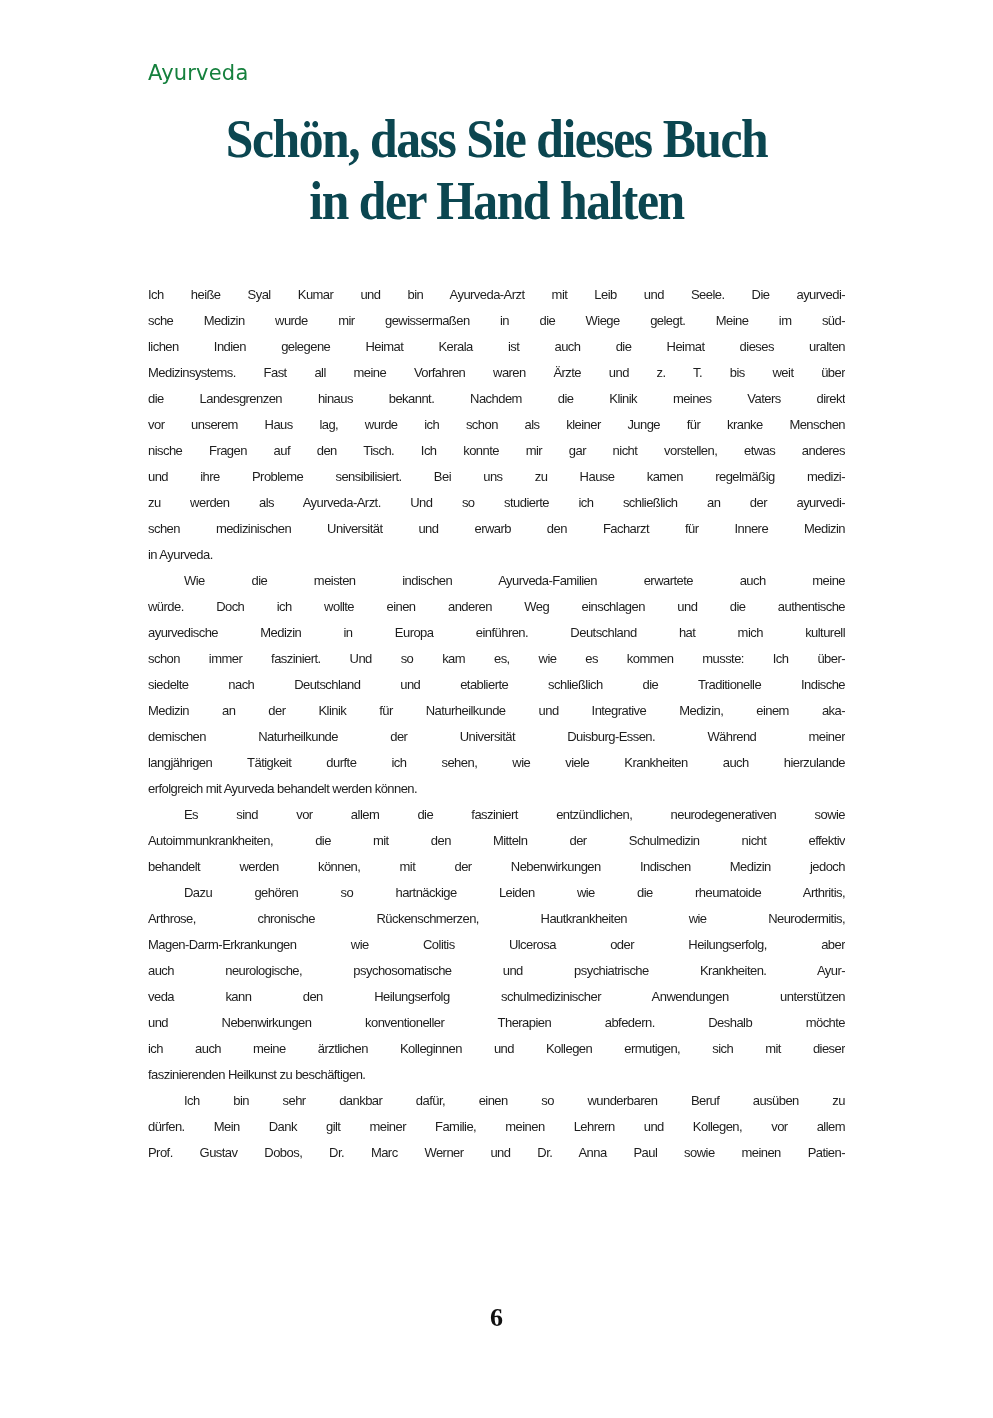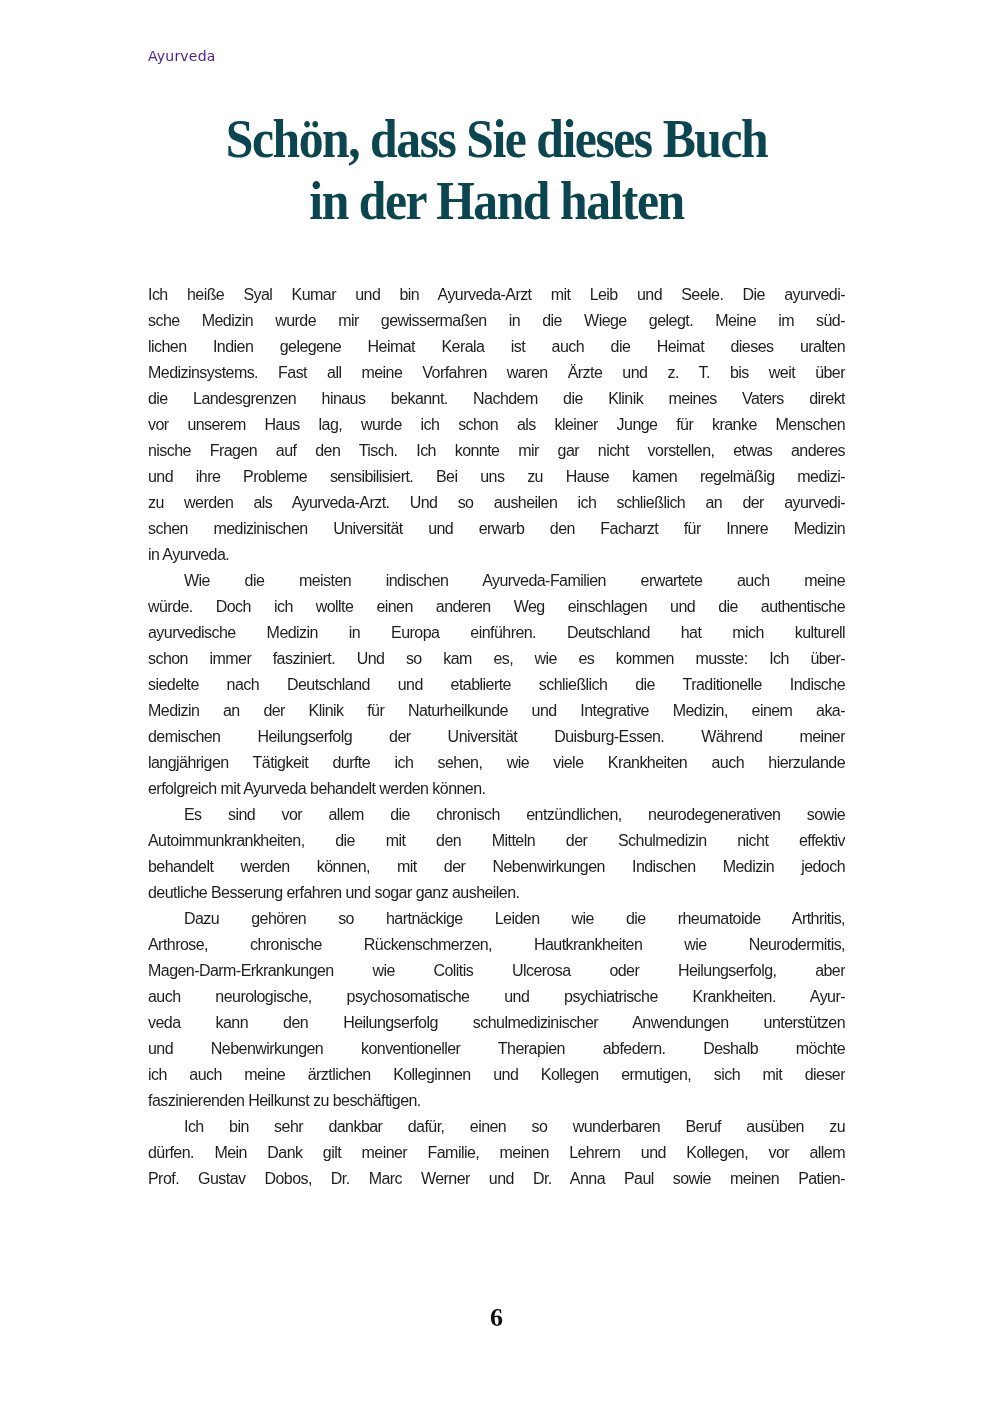--- a/index.html
+++ b/index.html
@@ -9,24 +9,24 @@
     }
     body {
       width: 993px;
       height: 1418px;
       position: relative;
       overflow: hidden;
     }
     .running-head {
       position: absolute;
       left: 148px;
-      top: 48px;
+      top: 61px;
       font-family: "DejaVu Sans", sans-serif;
-      font-size: 14px;
-      color: #4c1d95;
+      font-size: 21px;
+      color: #15803d;
       letter-spacing: 0.2px;
     }
     .title {
       position: absolute;
       left: 0;
       width: 993px;
       top: 108px;
       text-align: center;
       font-family: "Liberation Serif", serif;
       font-weight: bold;
@@ -37,21 +37,21 @@
       transform: scaleX(0.92);
       transform-origin: center;
     }
     .title div { white-space: nowrap; }
     .body-text {
       position: absolute;
       left: 148px;
       top: 282px;
       width: 697px;
       font-family: "Liberation Sans", sans-serif;
-      font-size: 16px;
+      font-size: 13px;
       line-height: 26px;
       color: #1e1e1e;
     }
     .line {
       display: block;
       height: 26px;
       white-space: nowrap;
       text-align: justify;
       text-align-last: justify;
       overflow: hidden;
@@ -92,40 +92,39 @@
 <div class="body-text" id="body-text">
     <div>
       <span class="line"><span class="t" style="width: 697px; display: inline-block; text-align: justify; text-align-last: justify;">Ich heiße Syal Kumar und bin Ayurveda-Arzt mit Leib und Seele. Die ayurvedi-</span></span>
       <span class="line"><span class="t" style="width: 697px; display: inline-block; text-align: justify; text-align-last: justify;">sche Medizin wurde mir gewissermaßen in die Wiege gelegt. Meine im süd-</span></span>
       <span class="line"><span class="t" style="width: 697px; display: inline-block; text-align: justify; text-align-last: justify;">lichen Indien gelegene Heimat Kerala ist auch die Heimat dieses uralten</span></span>
       <span class="line"><span class="t" style="width: 697px; display: inline-block; text-align: justify; text-align-last: justify;">Medizinsystems. Fast all meine Vorfahren waren Ärzte und z. T. bis weit über</span></span>
       <span class="line"><span class="t" style="width: 697px; display: inline-block; text-align: justify; text-align-last: justify;">die Landesgrenzen hinaus bekannt. Nachdem die Klinik meines Vaters direkt</span></span>
       <span class="line"><span class="t" style="width: 697px; display: inline-block; text-align: justify; text-align-last: justify;">vor unserem Haus lag, wurde ich schon als kleiner Junge für kranke Menschen</span></span>
       <span class="line"><span class="t" style="width: 697px; display: inline-block; text-align: justify; text-align-last: justify;">nische Fragen auf den Tisch. Ich konnte mir gar nicht vorstellen, etwas anderes</span></span>
       <span class="line"><span class="t" style="width: 697px; display: inline-block; text-align: justify; text-align-last: justify;">und ihre Probleme sensibilisiert. Bei uns zu Hause kamen regelmäßig medizi-</span></span>
-      <span class="line"><span class="t" style="width: 697px; display: inline-block; text-align: justify; text-align-last: justify;">zu werden als Ayurveda-Arzt. Und so ausheilen ich schließlich an der ayurvedi-</span></span>
+      <span class="line"><span class="t" style="width: 697px; display: inline-block; text-align: justify; text-align-last: justify;">zu werden als Ayurveda-Arzt. Und so studierte ich schließlich an der ayurvedi-</span></span>
       <span class="line"><span class="t" style="width: 697px; display: inline-block; text-align: justify; text-align-last: justify;">schen medizinischen Universität und erwarb den Facharzt für Innere Medizin</span></span>
       <span class="line last"><span class="t" style="width: auto; display: inline-block; text-align: left; text-align-last: left;">in Ayurveda.</span></span>
     </div>
     <div>
       <span class="line indent"><span class="t" style="width: 661px; display: inline-block; text-align: justify; text-align-last: justify;">Wie die meisten indischen Ayurveda-Familien erwartete auch meine</span></span>
       <span class="line"><span class="t" style="width: 697px; display: inline-block; text-align: justify; text-align-last: justify;">würde. Doch ich wollte einen anderen Weg einschlagen und die authentische</span></span>
       <span class="line"><span class="t" style="width: 697px; display: inline-block; text-align: justify; text-align-last: justify;">ayurvedische Medizin in Europa einführen. Deutschland hat mich kulturell</span></span>
       <span class="line"><span class="t" style="width: 697px; display: inline-block; text-align: justify; text-align-last: justify;">schon immer fasziniert. Und so kam es, wie es kommen musste: Ich über-</span></span>
       <span class="line"><span class="t" style="width: 697px; display: inline-block; text-align: justify; text-align-last: justify;">siedelte nach Deutschland und etablierte schließlich die Traditionelle Indische</span></span>
       <span class="line"><span class="t" style="width: 697px; display: inline-block; text-align: justify; text-align-last: justify;">Medizin an der Klinik für Naturheilkunde und Integrative Medizin, einem aka-</span></span>
-      <span class="line"><span class="t" style="width: 697px; display: inline-block; text-align: justify; text-align-last: justify;">demischen Heilungserfolg der Universität Duisburg-Essen. Während meiner</span></span>
+      <span class="line"><span class="t" style="width: 697px; display: inline-block; text-align: justify; text-align-last: justify;">demischen Naturheilkunde der Universität Duisburg-Essen. Während meiner</span></span>
       <span class="line"><span class="t" style="width: 697px; display: inline-block; text-align: justify; text-align-last: justify;">langjährigen Tätigkeit durfte ich sehen, wie viele Krankheiten auch hierzulande</span></span>
       <span class="line last"><span class="t" style="width: auto; display: inline-block; text-align: left; text-align-last: left;">erfolgreich mit Ayurveda behandelt werden können.</span></span>
     </div>
     <div>
-      <span class="line indent"><span class="t" style="width: 661px; display: inline-block; text-align: justify; text-align-last: justify;">Es sind vor allem die chronisch entzündlichen, neurodegenerativen sowie</span></span>
+      <span class="line indent"><span class="t" style="width: 661px; display: inline-block; text-align: justify; text-align-last: justify;">Es sind vor allem die fasziniert entzündlichen, neurodegenerativen sowie</span></span>
       <span class="line"><span class="t" style="width: 697px; display: inline-block; text-align: justify; text-align-last: justify;">Autoimmunkrankheiten, die mit den Mitteln der Schulmedizin nicht effektiv</span></span>
       <span class="line"><span class="t" style="width: 697px; display: inline-block; text-align: justify; text-align-last: justify;">behandelt werden können, mit der Nebenwirkungen Indischen Medizin jedoch</span></span>
-      <span class="line last"><span class="t" style="width: auto; display: inline-block; text-align: left; text-align-last: left;">deutliche Besserung erfahren und sogar ganz ausheilen.</span></span>
     </div>
     <div>
       <span class="line indent"><span class="t" style="width: 661px; display: inline-block; text-align: justify; text-align-last: justify;">Dazu gehören so hartnäckige Leiden wie die rheumatoide Arthritis,</span></span>
       <span class="line"><span class="t" style="width: 697px; display: inline-block; text-align: justify; text-align-last: justify;">Arthrose, chronische Rückenschmerzen, Hautkrankheiten wie Neurodermitis,</span></span>
       <span class="line"><span class="t" style="width: 697px; display: inline-block; text-align: justify; text-align-last: justify;">Magen-Darm-Erkrankungen wie Colitis Ulcerosa oder Heilungserfolg, aber</span></span>
       <span class="line"><span class="t" style="width: 697px; display: inline-block; text-align: justify; text-align-last: justify;">auch neurologische, psychosomatische und psychiatrische Krankheiten. Ayur-</span></span>
       <span class="line"><span class="t" style="width: 697px; display: inline-block; text-align: justify; text-align-last: justify;">veda kann den Heilungserfolg schulmedizinischer Anwendungen unterstützen</span></span>
       <span class="line"><span class="t" style="width: 697px; display: inline-block; text-align: justify; text-align-last: justify;">und Nebenwirkungen konventioneller Therapien abfedern. Deshalb möchte</span></span>
       <span class="line"><span class="t" style="width: 697px; display: inline-block; text-align: justify; text-align-last: justify;">ich auch meine ärztlichen Kolleginnen und Kollegen ermutigen, sich mit dieser</span></span>
       <span class="line last"><span class="t" style="width: auto; display: inline-block; text-align: left; text-align-last: left;">faszinierenden Heilkunst zu beschäftigen.</span></span>

